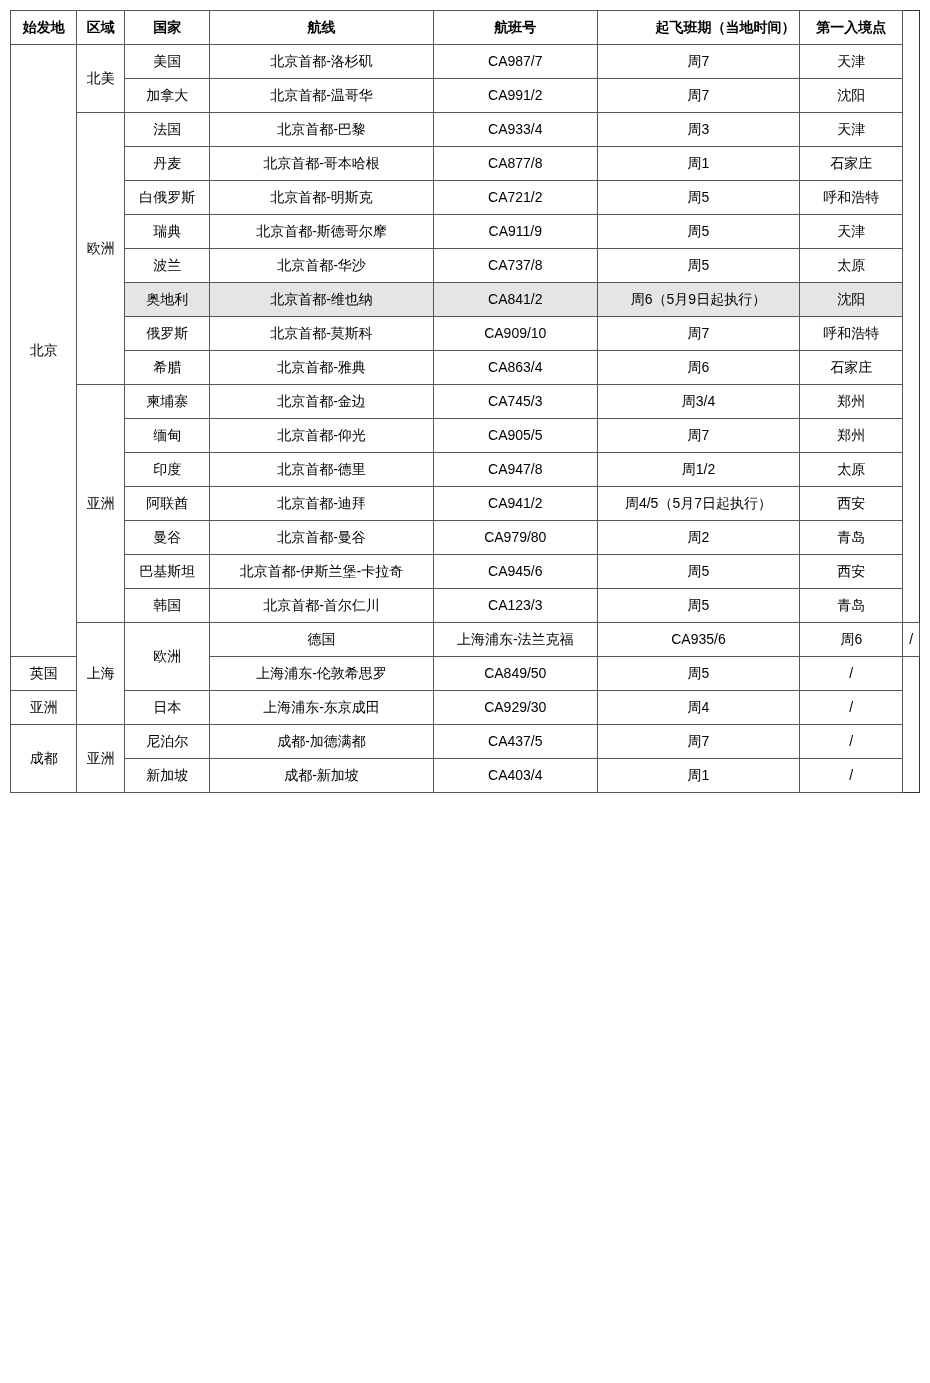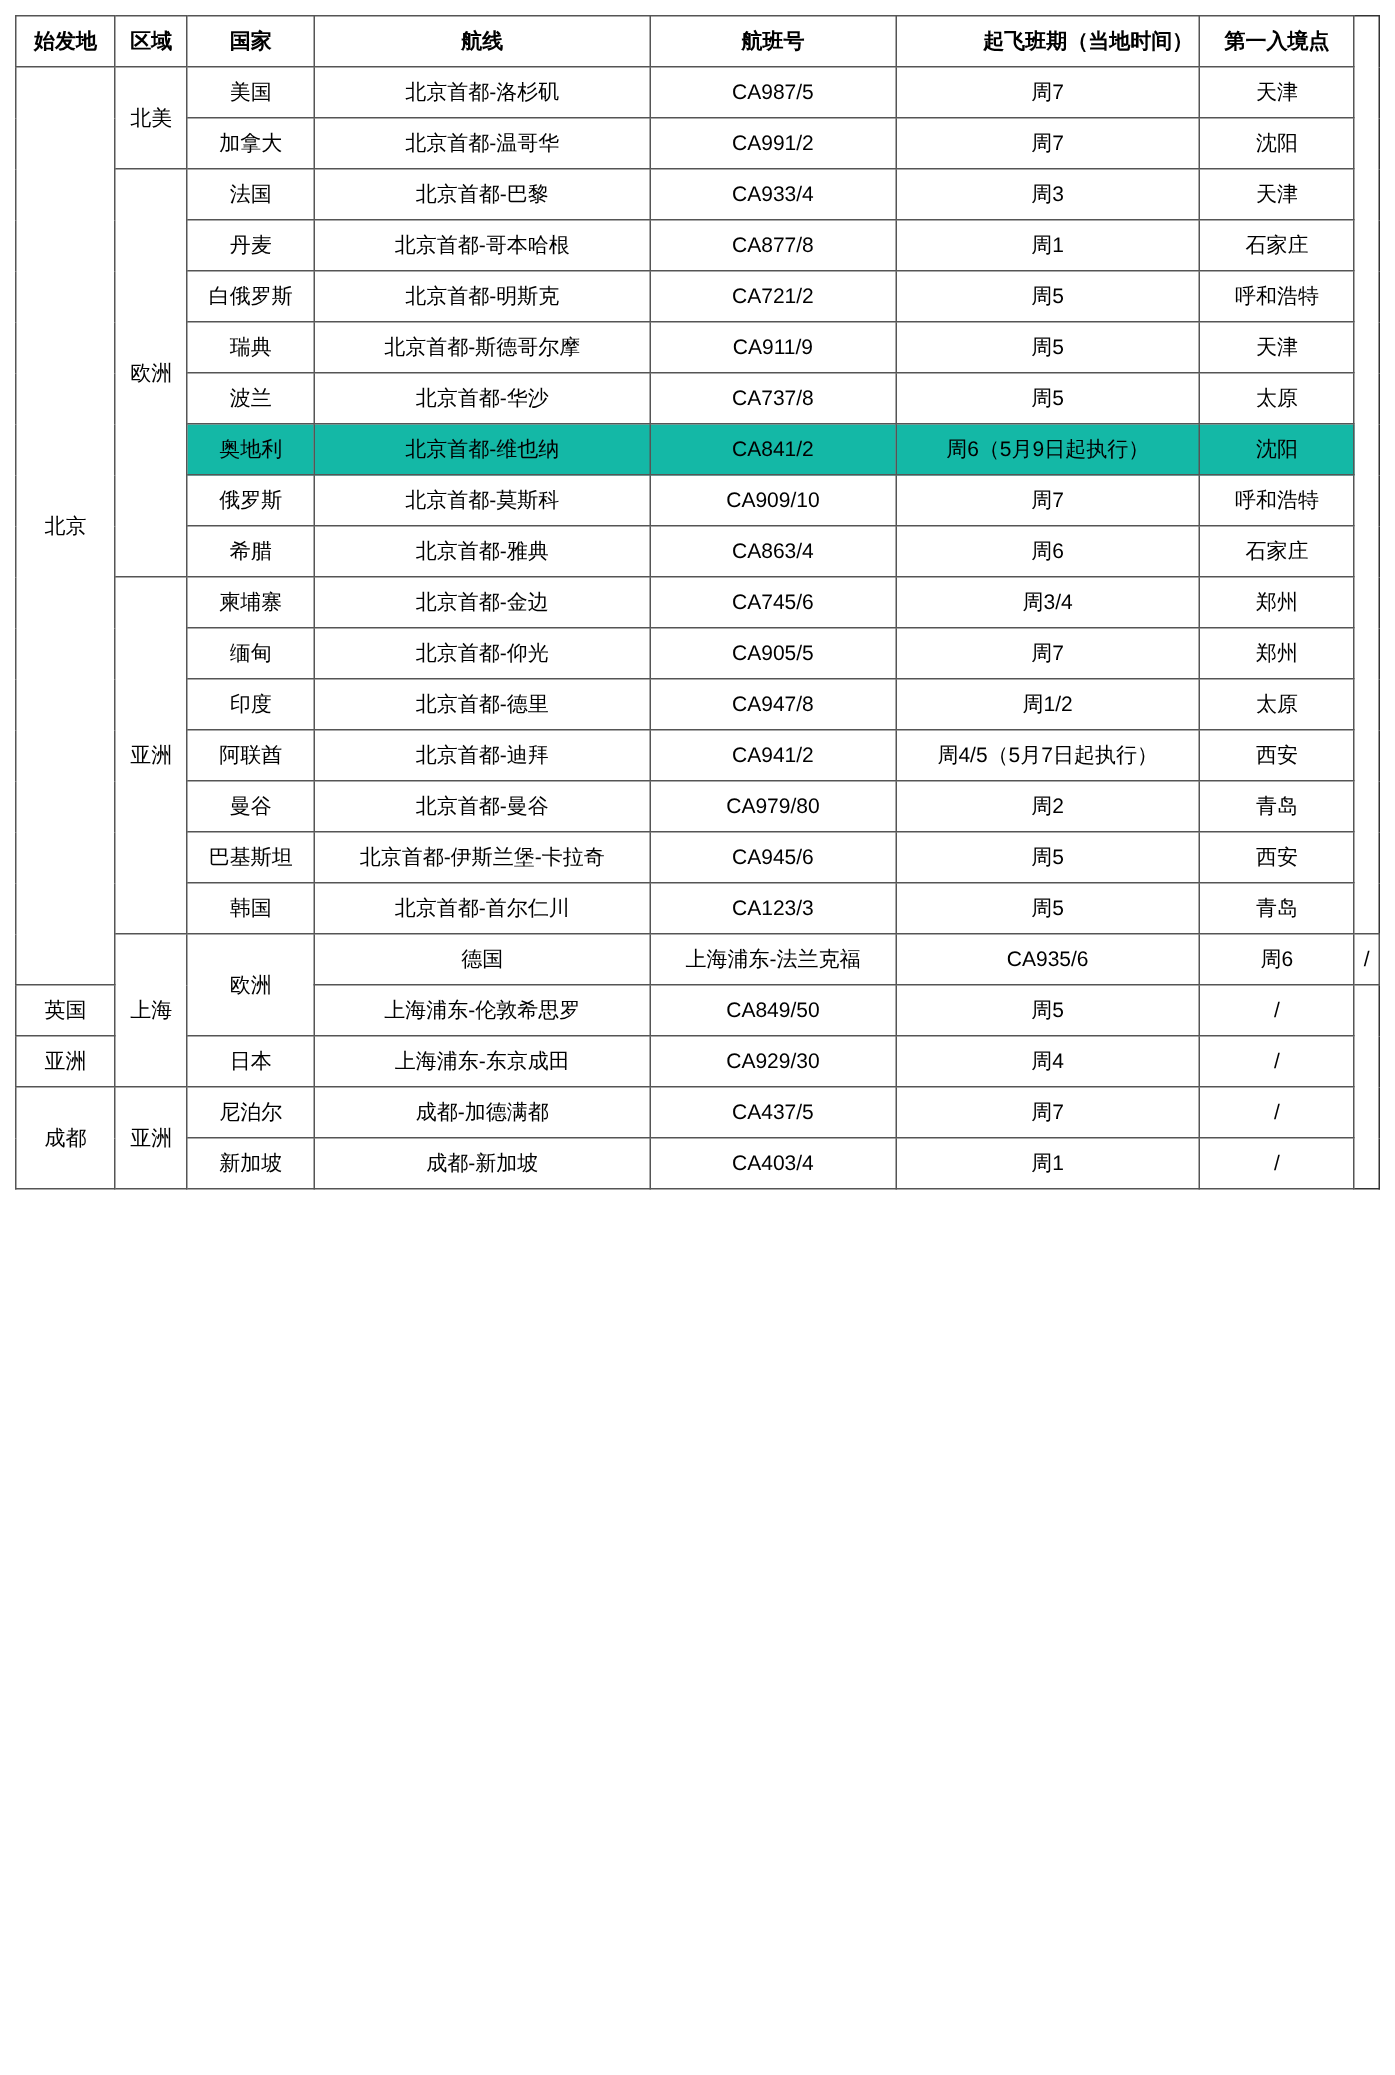--- a/index.html
+++ b/index.html
@@ -29,21 +29,21 @@
     thead th {
       background: #fff;
       font-weight: bold;
       font-size: 14px;
       margin-left: 21px;
     }
     tbody td {
       font-size: 14px;
     }
     .highlight-row td {
-      background: #14b8a6;
+      background: #e5e5e5;
     }
     .header-row th {
       font-weight: bold;
     }
   </style>
 </head>
 <body>
 
 <div class="table-container">
   <table>
@@ -57,21 +57,21 @@
         <th style="white-space:pre-line;text-align:right;">起飞班期（当地时间）</th>
         <th>第一入境点</th>
       </tr>
     </thead>
     <tbody id="table-body">
     <tr>
           <td rowspan="18">北京</td>
           <td rowspan="2">北美</td>
           <td>美国</td>
           <td>北京首都-洛杉矶</td>
-          <td>CA987/5</td>
+          <td>CA987/7</td>
           <td>周7</td>
           <td>天津</td>
         </tr>
         <tr>
           <td>加拿大</td>
           <td>北京首都-温哥华</td>
           <td>CA991/2</td>
           <td>周7</td>
           <td>沈阳</td>
         </tr>
@@ -129,21 +129,21 @@
           <td>希腊</td>
           <td>北京首都-雅典</td>
           <td>CA863/4</td>
           <td>周6</td>
           <td>石家庄</td>
         </tr>
         <tr>
           <td rowspan="7">亚洲</td>
           <td>柬埔寨</td>
           <td>北京首都-金边</td>
-          <td>CA745/6</td>
+          <td>CA745/3</td>
           <td>周3/4</td>
           <td>郑州</td>
         </tr>
         <tr>
           <td>缅甸</td>
           <td>北京首都-仰光</td>
           <td>CA905/5</td>
           <td>周7</td>
           <td>郑州</td>
         </tr>

